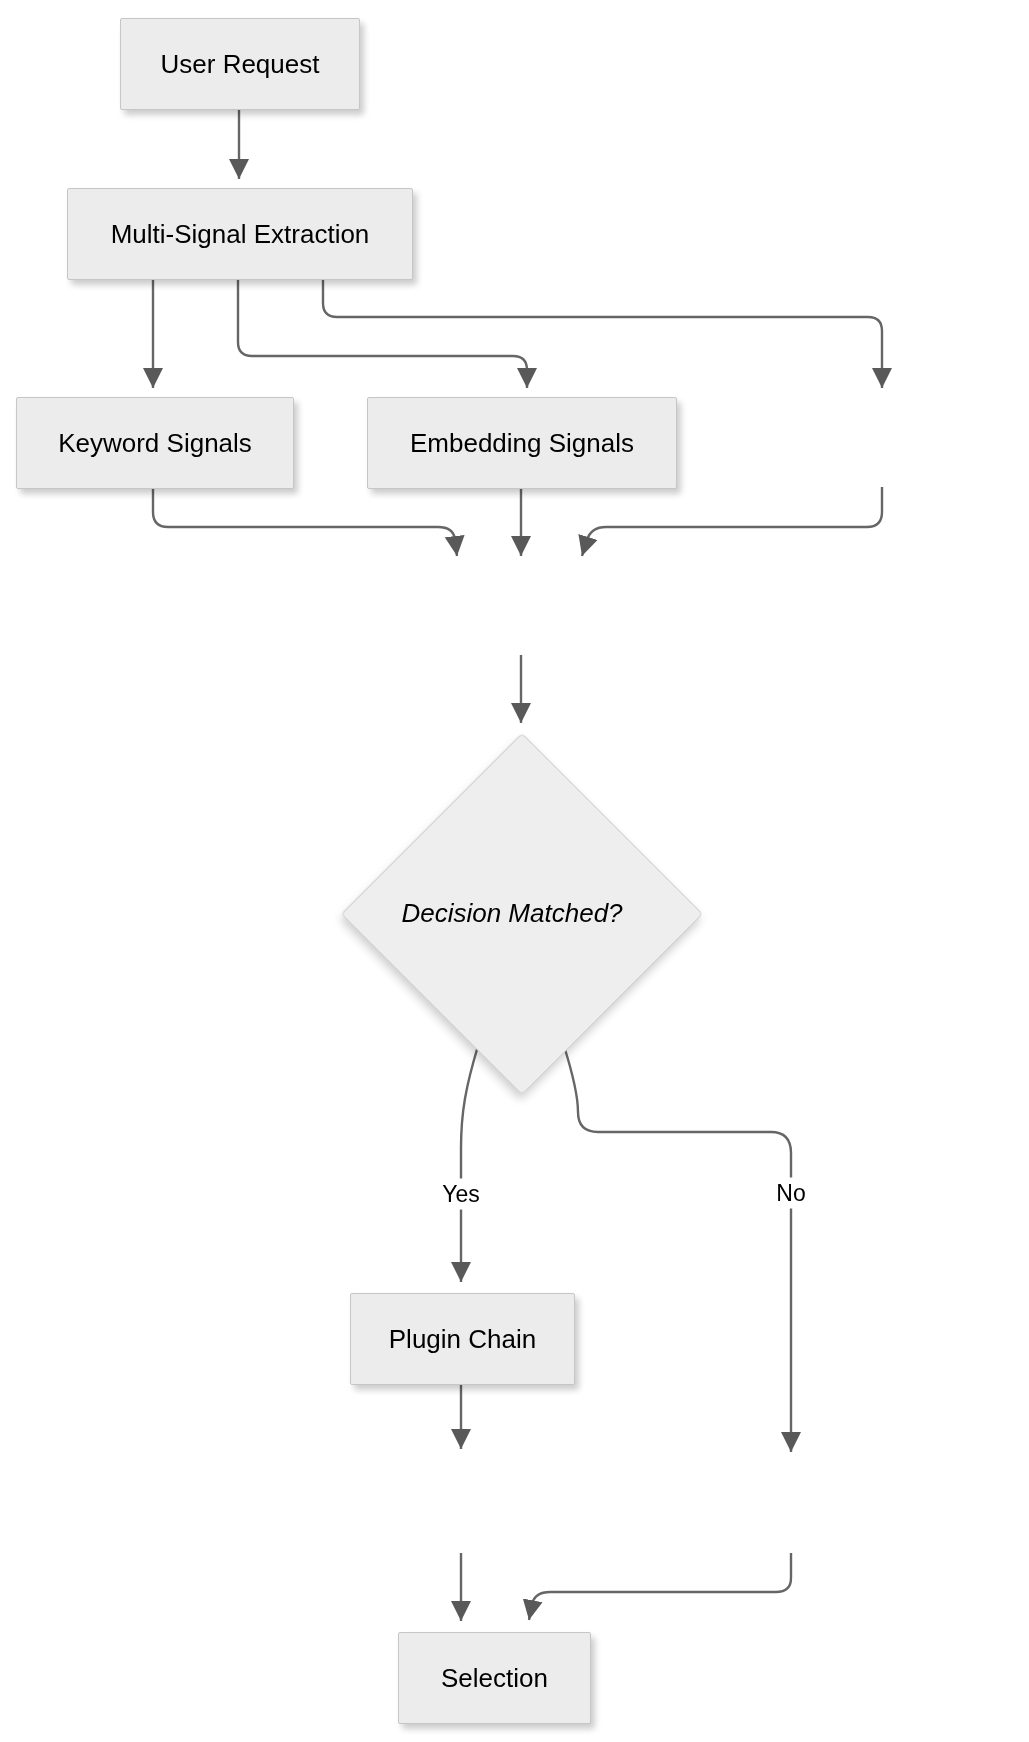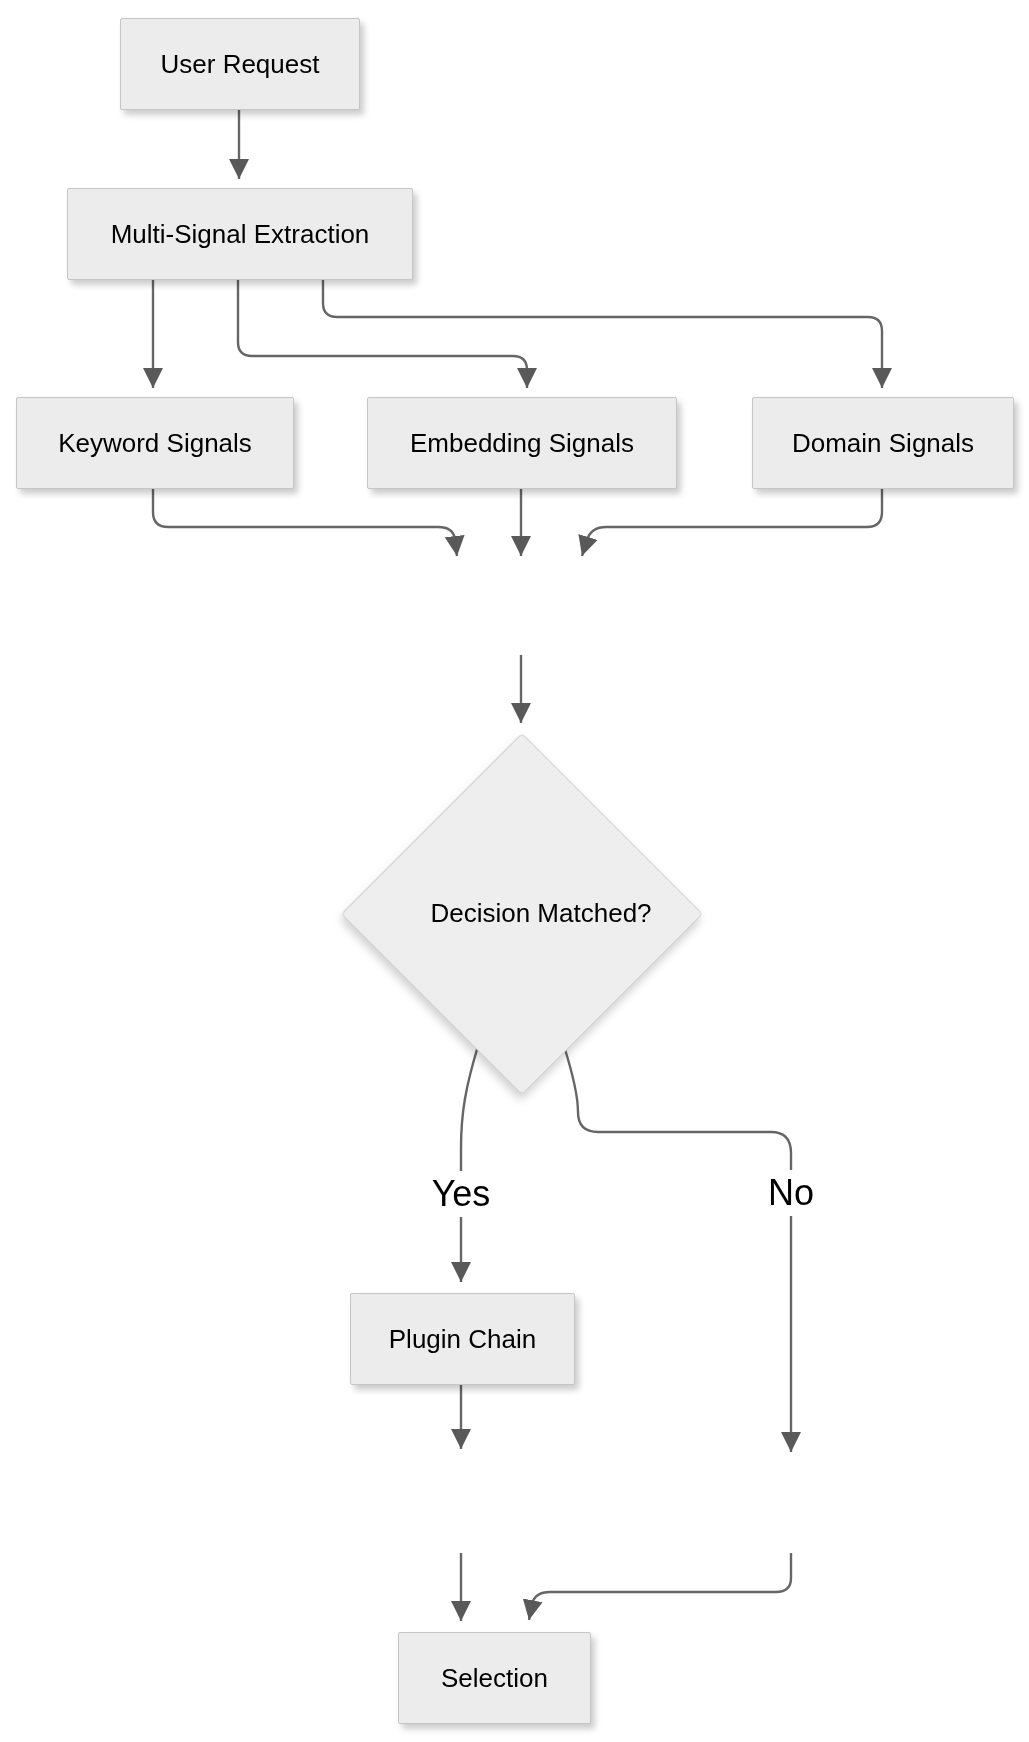--- a/index.html
+++ b/index.html
@@ -30,31 +30,32 @@
     width:254px;height:254px;
     background:#eeeeee;
     border:1px solid #d0d0d0;
     border-radius:4px;
     transform:rotate(45deg);
     filter:drop-shadow(3px 5px 4px rgba(0,0,0,0.18));
     z-index:1;
   }
   .diamond-label{
     position:absolute;
-    left:541px;top:913px;
+    left:512px;top:913px;
     transform:translate(-50%,-50%);
     font-size:26px;color:#000000;white-space:nowrap;
     z-index:2;
+    font-style:italic;
   }
   .edge-label{
     position:absolute;
     transform:translate(-50%,-50%);
     background:#ffffff;
     padding:2px 8px;
-    font-size:36px;color:#000000;white-space:nowrap;
+    font-size:23px;color:#000000;white-space:nowrap;
     z-index:2;
   }
   .edge-label.yes{left:461px;top:1194px;}
   .edge-label.no{left:791px;top:1193px;}
 </style>
 </head>
 <body>
 
 <div id="canvas">
 
@@ -82,21 +83,20 @@
   </svg>
 
   <div class="node" style="left:120px;top:18px;width:238px;height:90px">User Request</div>
 
   <div class="node" style="left:16px;top:397px;width:276px;height:90px">Keyword Signals</div>
 
   <div class="node" style="left:67px;top:188px;width:344px;height:90px">Multi-Signal Extraction</div>
 
   <div class="node" style="left:367px;top:397px;width:308px;height:90px">Embedding Signals</div>
 
-  <div class="node" style="left:752px;top:397px;width:260px;height:90px">Domain Signals</div>
 
 
   <div class="diamond"></div>
   <div class="diamond-label">Decision Matched?</div>
 
   <div class="edge-label yes">Yes</div>
   <div class="edge-label no">No</div>
 
   <div class="node" style="left:350px;top:1293px;width:223px;height:90px">Plugin Chain</div>
 

